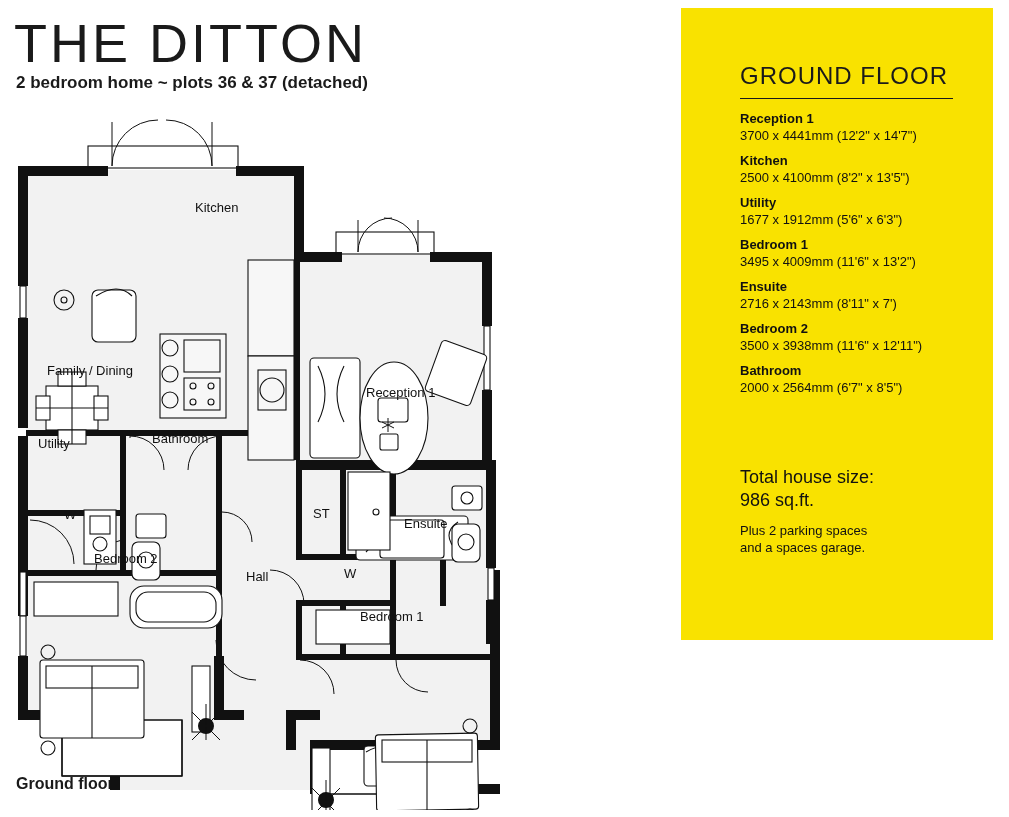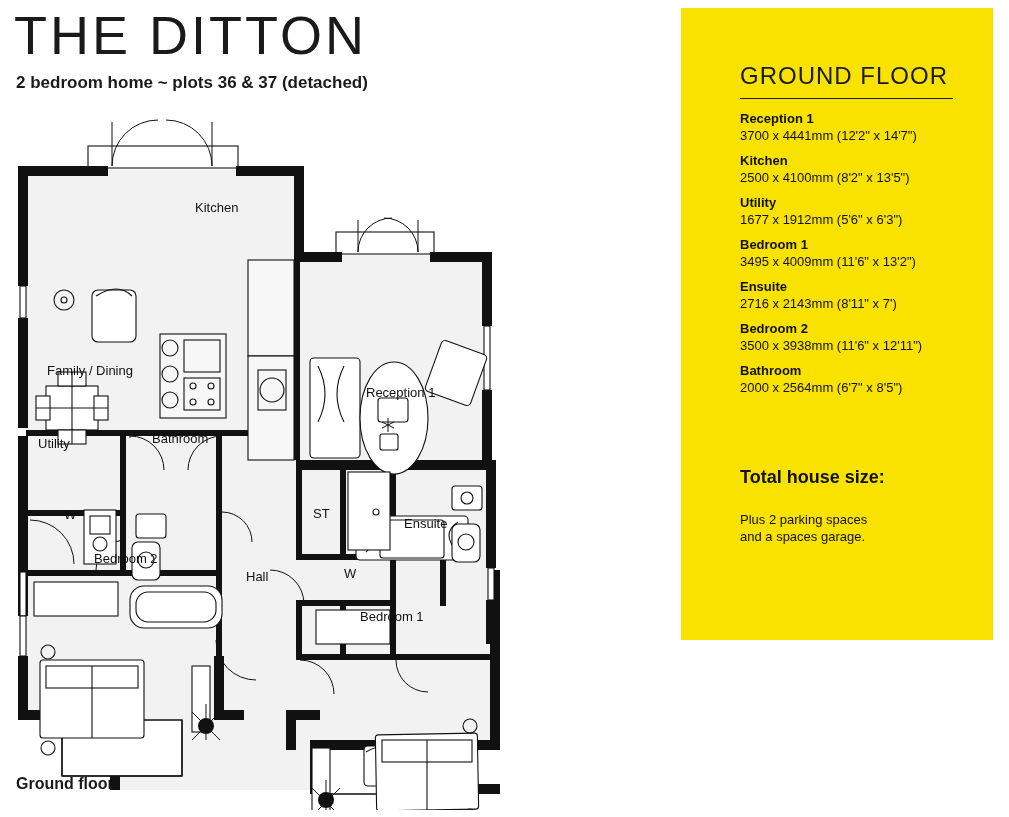--- a/index.html
+++ b/index.html
@@ -12,21 +12,21 @@
     height: 817px;
     position: relative;
     font-family: "Liberation Sans", sans-serif;
     color: #111111;
     overflow: hidden;
   }
   
   .title {
     position: absolute;
     left: 14px;
-    top: 4px;
+    top: 12px;
     font-size: 54px;
     letter-spacing: 3px;
     font-weight: 300;
     color: #1a1a1a;
     font-family: "Liberation Sans", sans-serif;
   }
   .subtitle {
     position: absolute;
     left: 16px;
     top: 73px;
@@ -92,26 +92,26 @@
     color: #111;
   }
   .total {
     position: absolute;
     left: 740px;
     top: 466px;
     width: 230px;
   }
   .total .tline {
     font-size: 18px;
-    font-weight: bold;
+    font-weight: normal;
     line-height: 23px;
     color: #111;
   }
   .total .tnote {
-    margin-top: 22px;
+    margin-top: 10px;
     font-size: 13px;
     line-height: 17px;
     color: #111;
   }
 
   
   .plan {
     position: absolute;
     left: 0px;
     top: 100px;
@@ -164,20 +164,21 @@
     <div class="rdim">3500 x 3938mm (11'6" x 12'11")</div>
   </div>
   <div class="room">
     <div class="rname">Bathroom</div>
     <div class="rdim">2000 x 2564mm (6'7" x 8'5")</div>
   </div>
 </div>
 
 <div class="total">
   <div class="tline">Total house size:</div>
+  <div class="tline">986 sq.ft.</div>
   <div class="tnote">
     <span>Plus 2 parking spaces</span><br>
     <span>and a spaces garage.</span>
   </div>
 </div>
 
 <div class="plan">
 <svg width="660" height="710" viewBox="0 0 660 710" xmlns="http://www.w3.org/2000/svg">
   <defs>
     <style>

